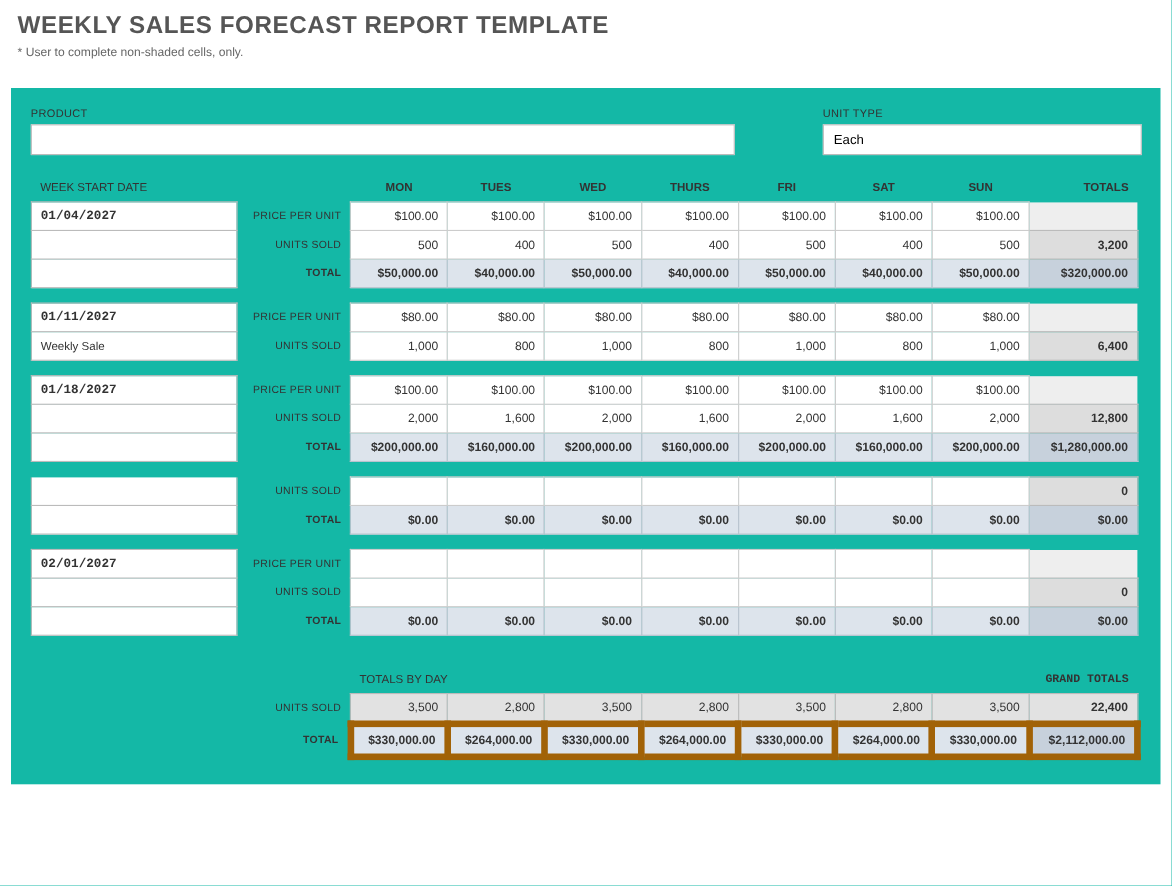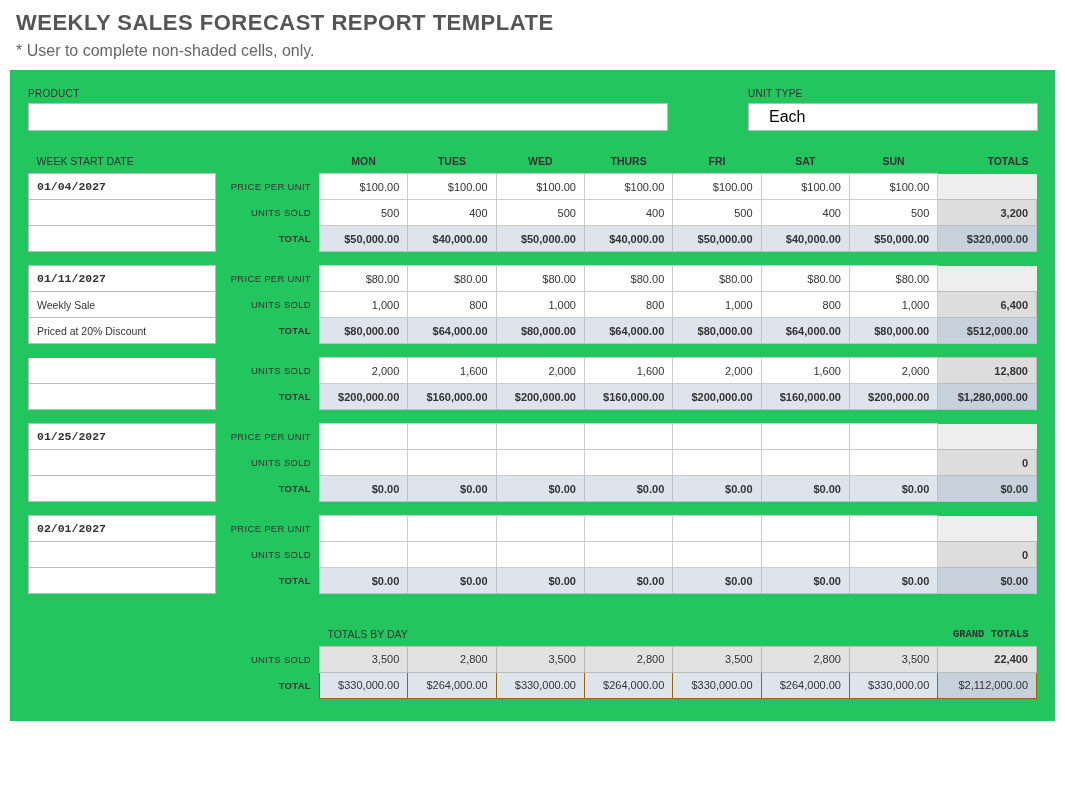--- a/index.html
+++ b/index.html
@@ -11,45 +11,45 @@
     font-size: 11px;
   }
   .wrap { width: 1065px; padding: 10px 10px 20px 10px; }
   .title {
     font-size: 22px;
     font-weight: 700;
     color: #555;
     letter-spacing: 0.5px;
     margin: 0 0 6px 6px;
   }
-  .subtitle { font-size: 16px; color: #666; margin: 0 0 10px 6px; }
+  .subtitle { font-size: 11px; color: #666; margin: 0 0 26px 6px; }
   .panel {
-    background: #22c55e;
+    background: #14b8a6;
     padding: 18px 18px 22px 18px;
   }
   .toprow {
     display: flex; gap: 80px;
     align-items: flex-end;
     margin-bottom: 18px;
   }
   .field-group { display: flex; flex-direction: column; }
   .product-group { flex: 0 0 640px; }
   .unit-group { flex: 0 0 290px; }
   .label {
     font-size: 10px;
     letter-spacing: 0.3px;
     color: #333;
     margin-bottom: 4px;
   }
   .tinput {
     background: #fff;
     border: 1px solid #bbb;
     height: 28px;
-    padding: 0 20px;
-    font-size: 16px;
+    padding: 0 9px;
+    font-size: 12px;
     width: 100%;
   }
 
   table.grid {
     border-collapse: collapse;
     width: 100%;
     table-layout: fixed;
   }
   table.grid td, table.grid th {
     padding: 6px 8px;
@@ -120,21 +120,21 @@
     font-size: 10.5px; font-weight: 400; text-align: left;
     padding-left: 0;
   }
   .grandlbl {
     font-size: 10.5px; font-weight: 700; text-align: right; padding-right: 8px; font-family: Liberation Mono, monospace;
   }
 
   tr.sum-units td.cell { background: #e2e2e2; border: 1px solid #bbb; }
   tr.sum-units td.cell.totalcol { font-weight: 700; margin-top: 16px; }
   tr.sum-total td.cell {
-    background: #dde4ec; font-weight: 400; border: 1px solid #a16207;
+    background: #dde4ec; font-weight: 700; border: 6px solid #a16207;
   }
   tr.sum-total td.cell.totalcol { background: #c7d1dc; }
 </style>
 </head>
 <body>
 
 <div class="wrap">
   <h1 class="title">WEEKLY SALES FORECAST REPORT TEMPLATE</h1>
   <div class="subtitle">* User to complete non-shaded cells, only.</div>
 
@@ -234,34 +234,34 @@
             <td class="rowlabel">UNITS SOLD</td>
             <td class="cell">1,000</td>
             <td class="cell">800</td>
             <td class="cell">1,000</td>
             <td class="cell">800</td>
             <td class="cell">1,000</td>
             <td class="cell">800</td>
             <td class="cell">1,000</td>
             <td class="cell totalcol">6,400</td>
           </tr>
-          <tr class="total-row">
-            <td class="notecell">Priced at 20% Discount</td>
-            <td class="rowlabel totalrow">TOTAL</td>
-            <td class="cell">$80,000.00</td>
-            <td class="cell">$64,000.00</td>
-            <td class="cell">$80,000.00</td>
-            <td class="cell">$64,000.00</td>
-            <td class="cell">$80,000.00</td>
-            <td class="cell">$64,000.00</td>
-            <td class="cell">$80,000.00</td>
-            <td class="cell totalcol">$512,000.00</td>
-          </tr>
-          <tr class="spacer">
-            <td colspan="10"></td>
+          <tr class="spacer">
+            <td colspan="10"></td>
+          </tr>
+          <tr>
+            <td class="datecell">01/18/2027</td>
+            <td class="rowlabel">PRICE PER UNIT</td>
+            <td class="cell">$100.00</td>
+            <td class="cell">$100.00</td>
+            <td class="cell">$100.00</td>
+            <td class="cell">$100.00</td>
+            <td class="cell">$100.00</td>
+            <td class="cell">$100.00</td>
+            <td class="cell">$100.00</td>
+            <td class="cell noborder"></td>
           </tr>
           <tr>
             <td class="notecell"></td>
             <td class="rowlabel">UNITS SOLD</td>
             <td class="cell">2,000</td>
             <td class="cell">1,600</td>
             <td class="cell">2,000</td>
             <td class="cell">1,600</td>
             <td class="cell">2,000</td>
             <td class="cell">1,600</td>
@@ -275,32 +275,20 @@
             <td class="cell">$160,000.00</td>
             <td class="cell">$200,000.00</td>
             <td class="cell">$160,000.00</td>
             <td class="cell">$200,000.00</td>
             <td class="cell">$160,000.00</td>
             <td class="cell">$200,000.00</td>
             <td class="cell totalcol">$1,280,000.00</td>
           </tr>
           <tr class="spacer">
             <td colspan="10"></td>
-          </tr>
-          <tr>
-            <td class="datecell">01/25/2027</td>
-            <td class="rowlabel">PRICE PER UNIT</td>
-            <td class="cell"></td>
-            <td class="cell"></td>
-            <td class="cell"></td>
-            <td class="cell"></td>
-            <td class="cell"></td>
-            <td class="cell"></td>
-            <td class="cell"></td>
-            <td class="cell noborder"></td>
           </tr>
           <tr>
             <td class="notecell"></td>
             <td class="rowlabel">UNITS SOLD</td>
             <td class="cell"></td>
             <td class="cell"></td>
             <td class="cell"></td>
             <td class="cell"></td>
             <td class="cell"></td>
             <td class="cell"></td>

